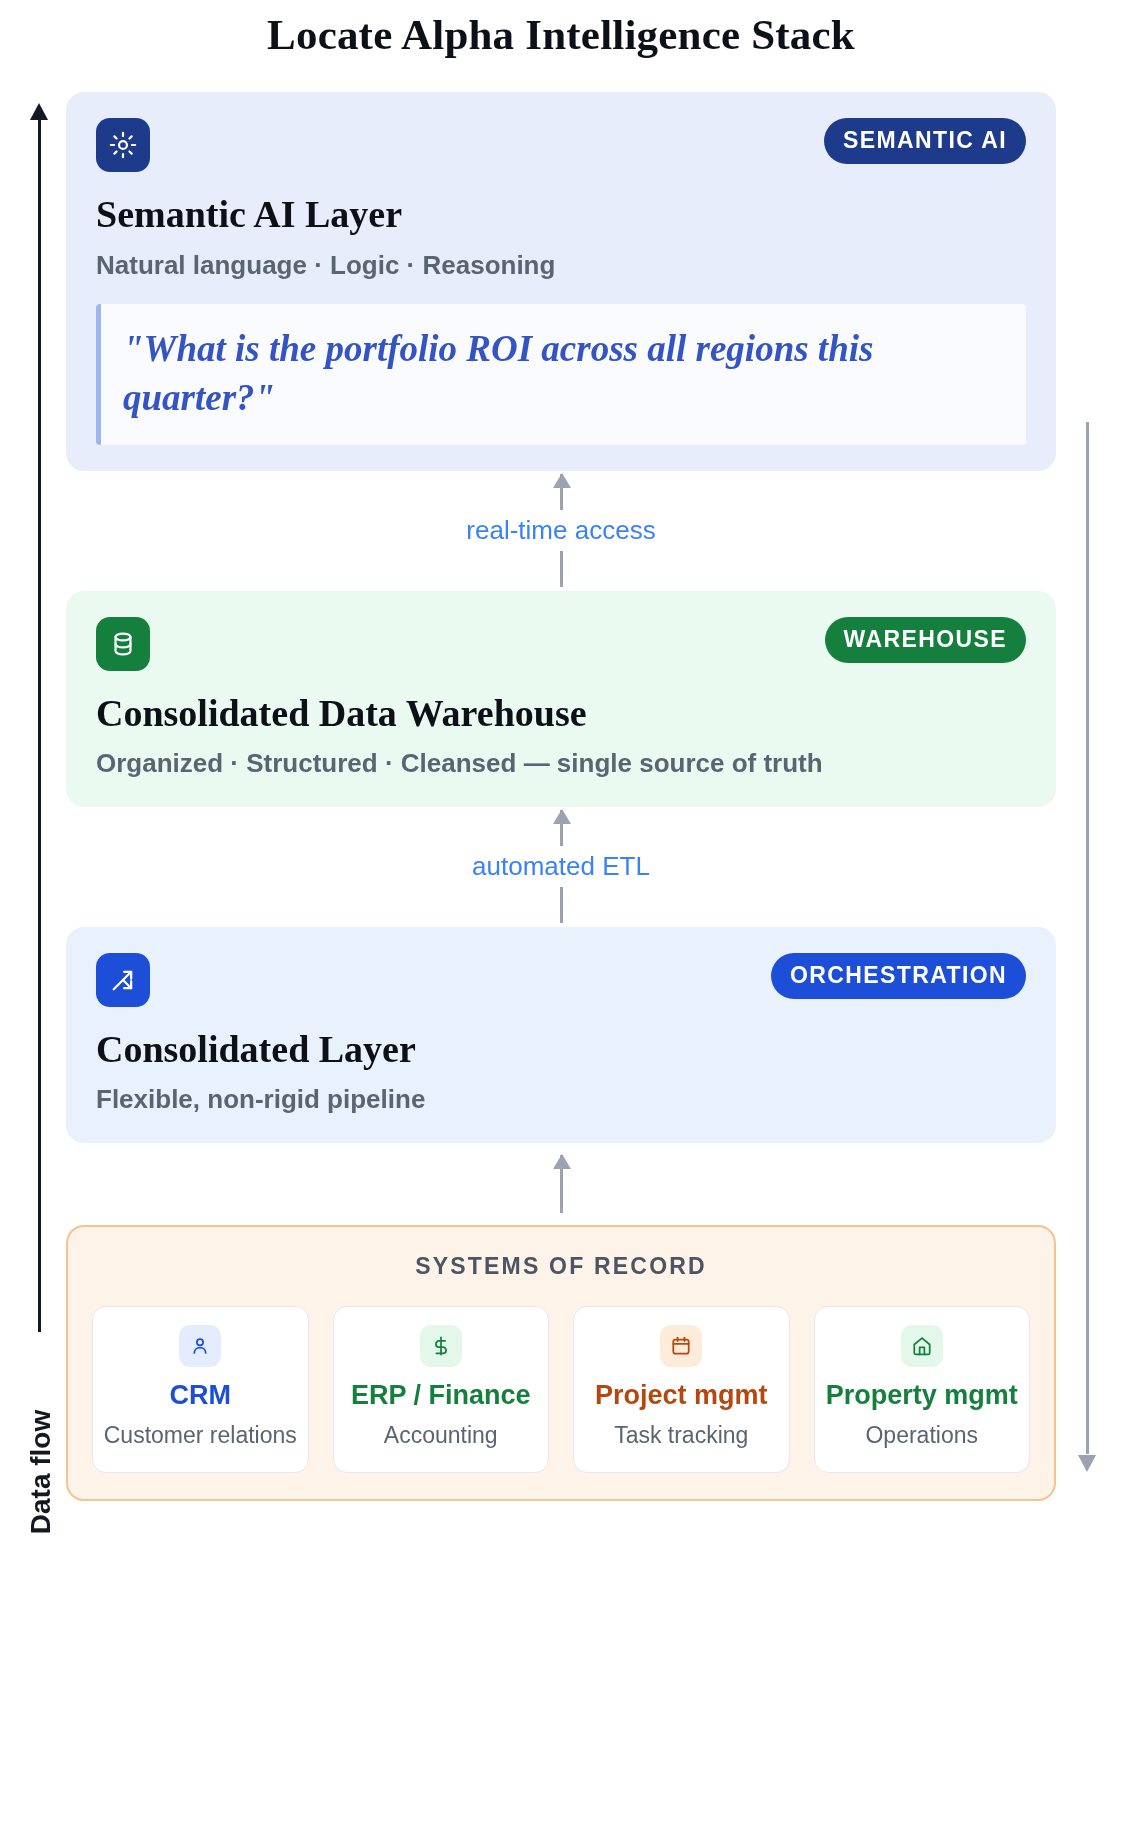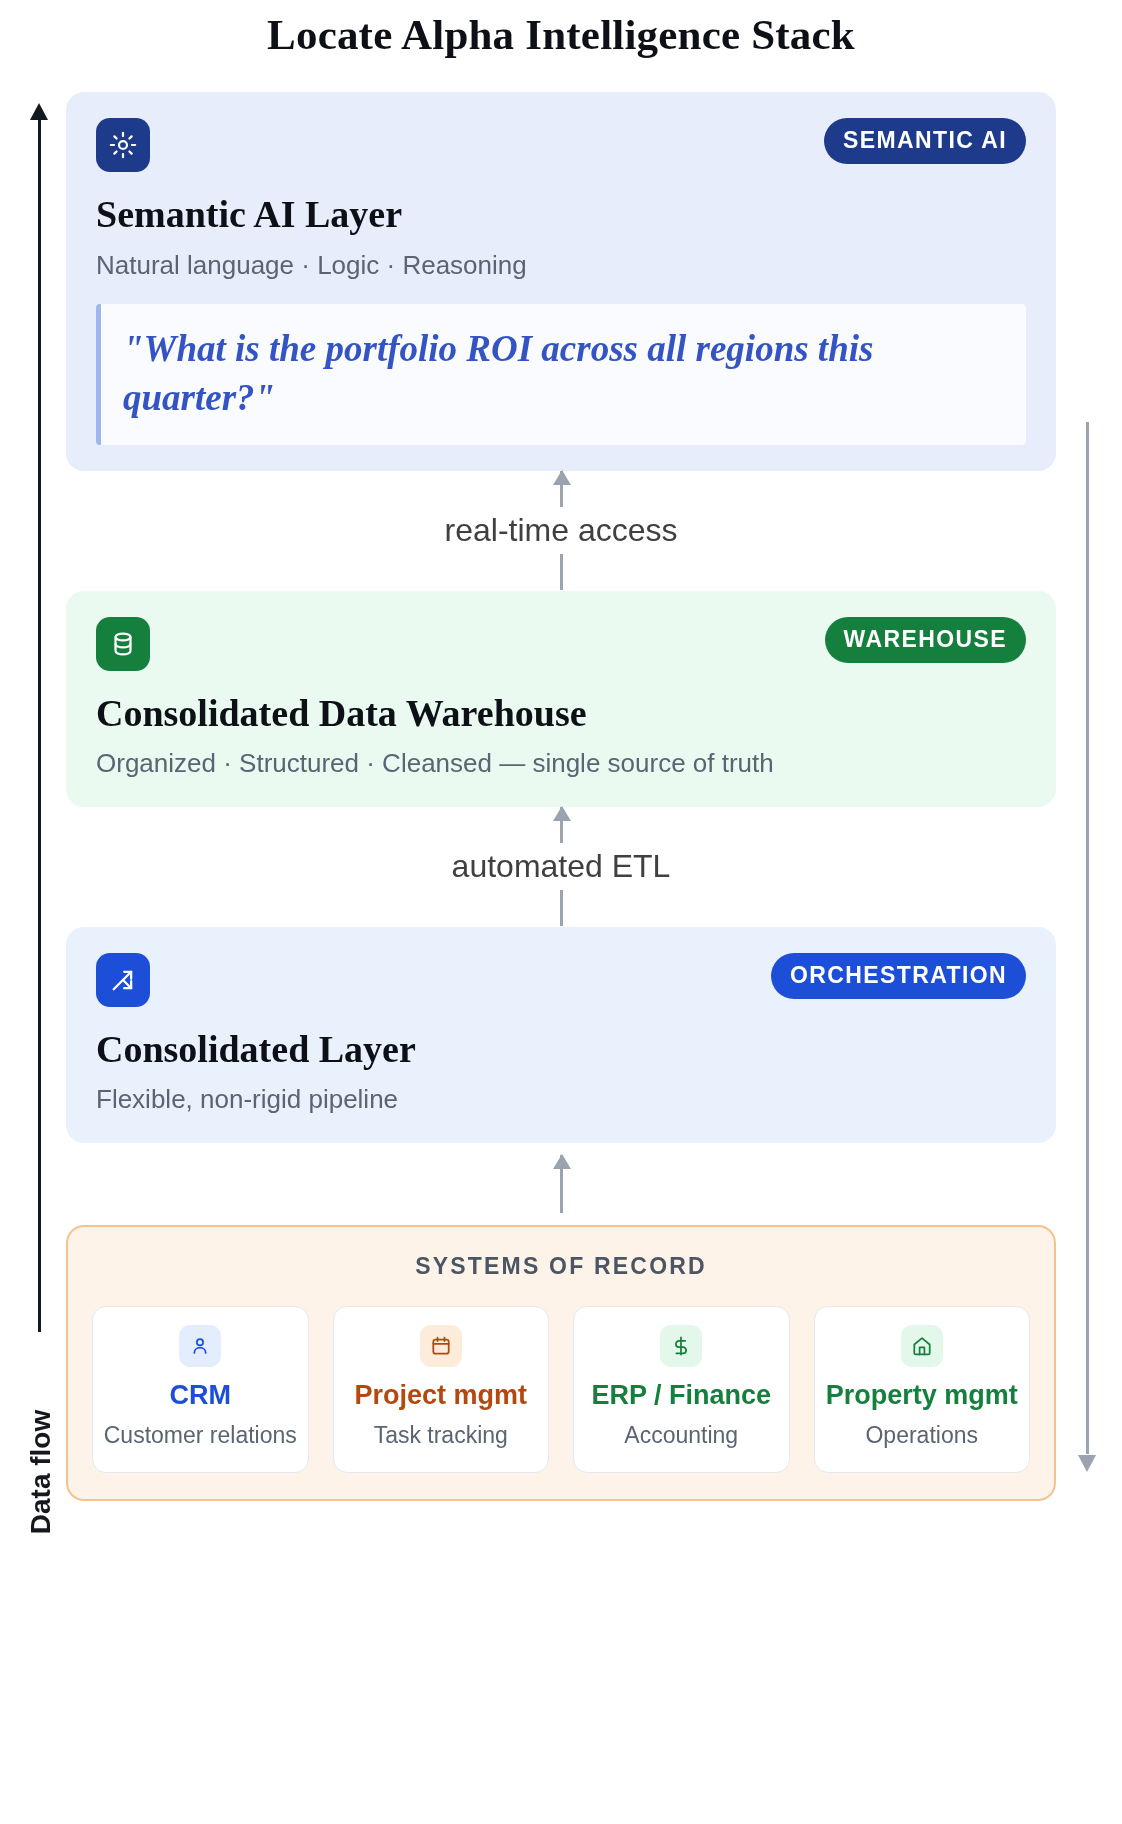--- a/index.html
+++ b/index.html
@@ -157,20 +157,21 @@
     font-size:38px;
     color:#0d1117;
     margin-top:22px;
     line-height:1.1;
   }
   .card-sub{
     font-size:26px;
     color:#5b6472;
     margin-top:12px;
     line-height:1.32;
+    font-weight:bold;
   }
 
   .quote{
     margin-top:22px;
     background:#fafbff;
     border-left:5px solid #9fb5ee;
     border-radius:4px;
     padding:20px 22px 22px 22px;
     font-family:"Liberation Serif", serif;
     font-style:italic;
@@ -199,22 +200,22 @@
   .conn-arrow{
     position:absolute;
     top:-1px;
     left:-7px;
     width:0;height:0;
     border-left:9px solid transparent;
     border-right:9px solid transparent;
     border-bottom:15px solid #9aa3af;
   }
   .conn-label{
-    font-size:32px;
-    color:#404040;
+    font-size:26px;
+    color:#3b82f6;
     padding:5px 0;
     white-space:nowrap;
   }
 
   
   .sor{
     background:#fdf3e8;
     border:2px solid #f5c48c;
     border-radius:18px;
     padding:26px 24px 26px 24px;
@@ -370,45 +371,45 @@
             <svg width="22" height="22" viewBox="0 0 24 24" fill="none" stroke="#1d4ed8" stroke-width="1.9" stroke-linecap="round">
               <circle cx="12" cy="8" r="3.4"></circle>
               <path d="M5.8 19.5c0-3.4 2.8-5.6 6.2-5.6s6.2 2.2 6.2 5.6"></path>
             </svg>
           </div>
           <div class="sys-name blue">CRM</div>
           <div class="sys-desc">Customer relations</div>
         </div>
 
         <div class="sys-card">
+          <div class="sys-icon green">
+            <svg width="22" height="22" viewBox="0 0 24 24" fill="none" stroke="#15803d" stroke-width="1.9" stroke-linecap="round">
+              <line x1="12" y1="2.6" x2="12" y2="21.4"></line>
+              <path d="M16.6 6.4H9.8a3.4 3.4 0 0 0 0 6.8h4.4a3.4 3.4 0 0 1 0 6.8H6.9"></path>
+            </svg>
+          </div>
+          <div class="sys-name green">ERP / Finance</div>
+          <div class="sys-desc">Accounting</div>
+        </div>
+
+        <div class="sys-card">
           <div class="sys-icon orange">
             <svg width="22" height="22" viewBox="0 0 24 24" fill="none" stroke="#b4480f" stroke-width="1.9" stroke-linecap="round">
               <rect x="3.6" y="5" width="16.8" height="15.4" rx="2.4"></rect>
               <line x1="3.6" y1="9.6" x2="20.4" y2="9.6"></line>
               <line x1="8.2" y1="2.8" x2="8.2" y2="6.6"></line>
               <line x1="15.8" y1="2.8" x2="15.8" y2="6.6"></line>
             </svg>
           </div>
           <div class="sys-name orange">Project mgmt</div>
           <div class="sys-desc">Task tracking</div>
         </div>
 
         <div class="sys-card">
           <div class="sys-icon green">
-            <svg width="22" height="22" viewBox="0 0 24 24" fill="none" stroke="#15803d" stroke-width="1.9" stroke-linecap="round">
-              <line x1="12" y1="2.6" x2="12" y2="21.4"></line>
-              <path d="M16.6 6.4H9.8a3.4 3.4 0 0 0 0 6.8h4.4a3.4 3.4 0 0 1 0 6.8H6.9"></path>
-            </svg>
-          </div>
-          <div class="sys-name green">ERP / Finance</div>
-          <div class="sys-desc">Accounting</div>
-        </div>
-
-        <div class="sys-card">
-          <div class="sys-icon green">
             <svg width="22" height="22" viewBox="0 0 24 24" fill="none" stroke="#15803d" stroke-width="1.9" stroke-linecap="round" stroke-linejoin="round">
               <path d="M3.6 10.4 12 3.4l8.4 7v9.2a1.6 1.6 0 0 1-1.6 1.6H5.2a1.6 1.6 0 0 1-1.6-1.6z"></path>
               <polyline points="9.4,21.2 9.4,13.6 14.6,13.6 14.6,21.2"></polyline>
             </svg>
           </div>
           <div class="sys-name green">Property mgmt</div>
           <div class="sys-desc">Operations</div>
         </div>
 
       </div>

